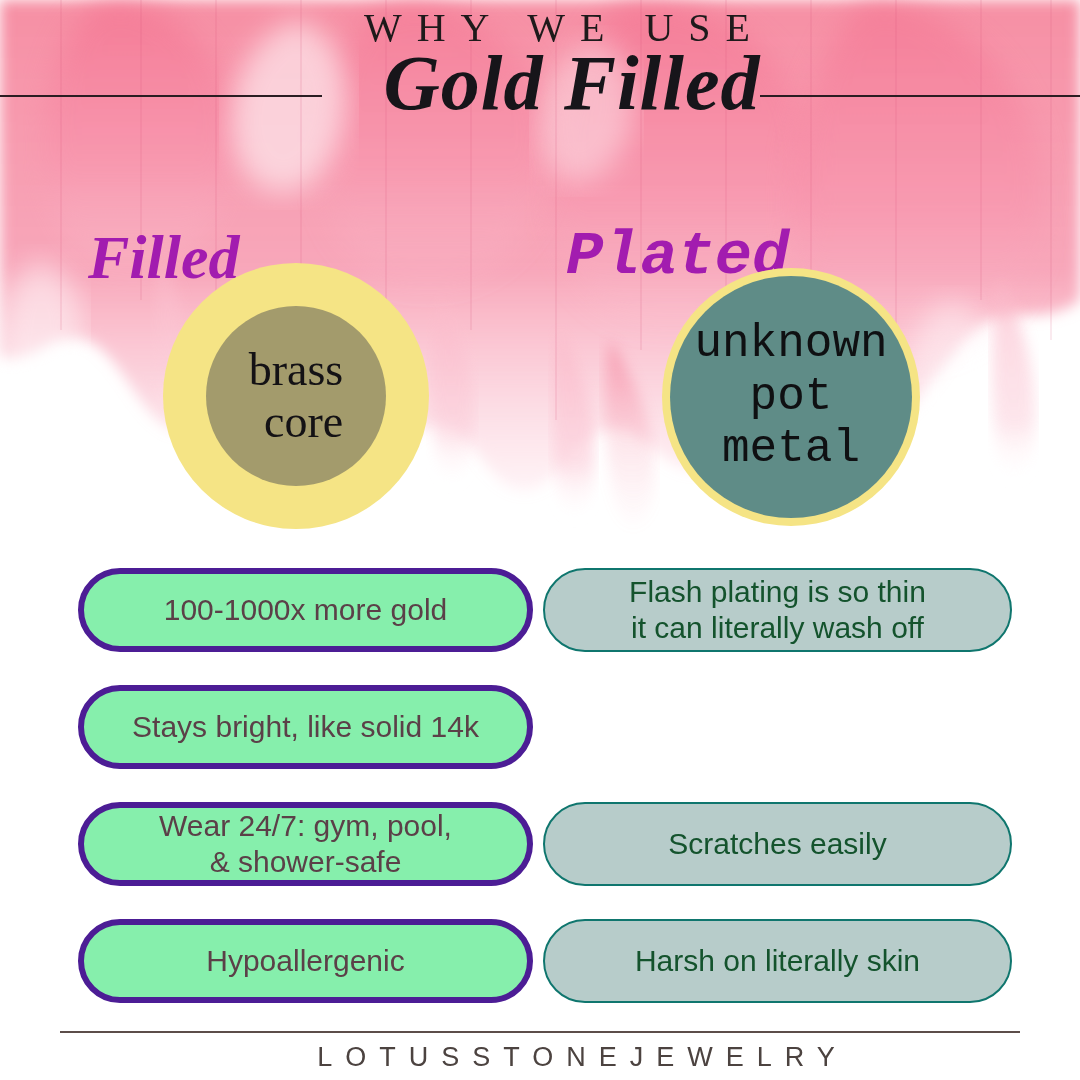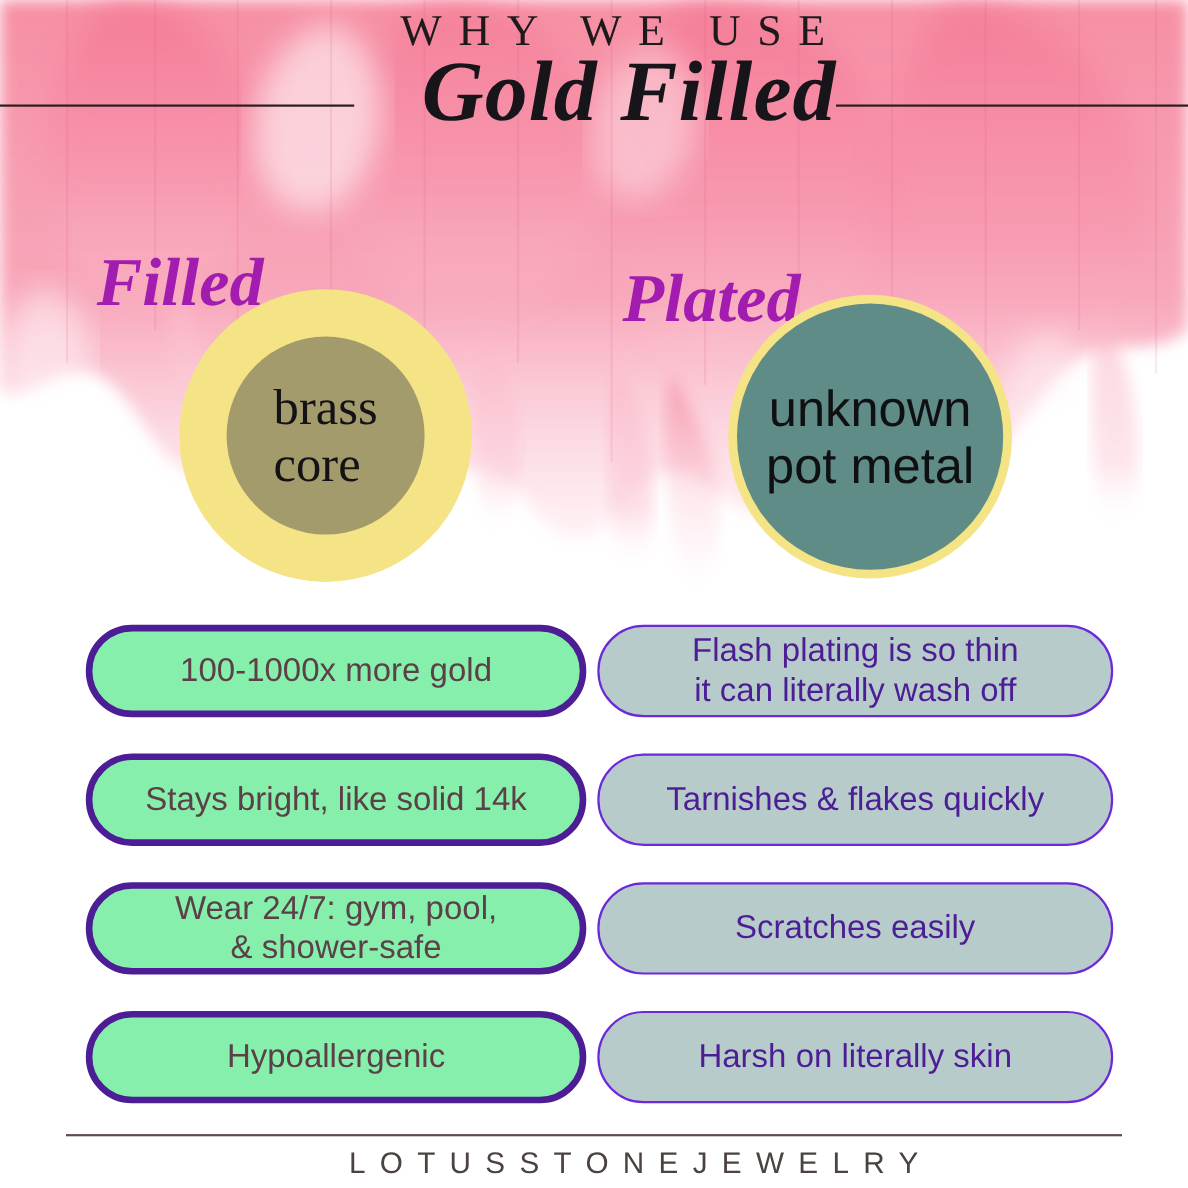--- a/index.html
+++ b/index.html
@@ -98,21 +98,21 @@
     font-family: "Liberation Serif", serif;
     font-style: italic;
     font-weight: bold;
     font-size: 62px;
     color: #a21caf;
     line-height: 1.0;
     white-space: nowrap;
   }
 
   .circ-label.left  { top: 16px; left: 88px; }
-  .circ-label.right { top: 31px; left: 566px; }
+  .circ-label.right { top: 16px; left: 566px; font-family: Liberation Mono, monospace; }
 
   .circle-outer {
     position: absolute;
     border-radius: 50%;
     display: flex;
     align-items: center;
     justify-content: center;
   }
 
   .filled-outer {
@@ -148,27 +148,27 @@
     background: #5F8C87;
     display: flex;
     align-items: center;
     justify-content: center;
   }
 
   .core-text {
     font-family: "Liberation Serif", serif;
     font-size: 46px;
     color: #141215;
-    text-align: left;
+    text-align: right;
     line-height: 1.14;
     white-space: pre-line;
   }
 
   .plated-text {
-    font-family: Liberation Sans, sans-serif;
+    font-family: Liberation Mono, monospace;
     font-size: 46px;
     color: #0f1012;
     text-align: center;
     line-height: 1.14;
     white-space: pre-line;
   }
 
   
   .compare-grid {
     position: absolute;
@@ -205,22 +205,22 @@
     width: 455px;
     background: #86efac;
     border: 6px solid #4c1d95;
     color: #5b4048;
   }
 
   .pill-con {
     left: 465px;
     width: 469px;
     background: #B7CCCA;
-    border: 2px solid #6d28d9;
-    color: #4c1d95;
+    border: 2px solid #0f766e;
+    color: #14532d;
   }
 
   
   .footer-rule {
     position: absolute;
     top: 1031px;
     left: 60px;
     width: 960px;
     height: 2px;
     background: #5c4e4a;
@@ -366,21 +366,20 @@
   <div class="compare-grid">
 
     <div class="compare-row">
       <div class="pill pill-pro">100-1000x more gold</div>
       <div class="pill pill-con">Flash plating is so thin
 it can literally wash off</div>
     </div>
 
     <div class="compare-row">
       <div class="pill pill-pro">Stays bright, like solid 14k</div>
-      <div class="pill pill-con">Tarnishes &amp; flakes quickly</div>
     </div>
 
     <div class="compare-row">
       <div class="pill pill-pro">Wear 24/7: gym, pool,
 &amp; shower-safe</div>
       <div class="pill pill-con">Scratches easily</div>
     </div>
 
     <div class="compare-row">
       <div class="pill pill-pro">Hypoallergenic</div>

